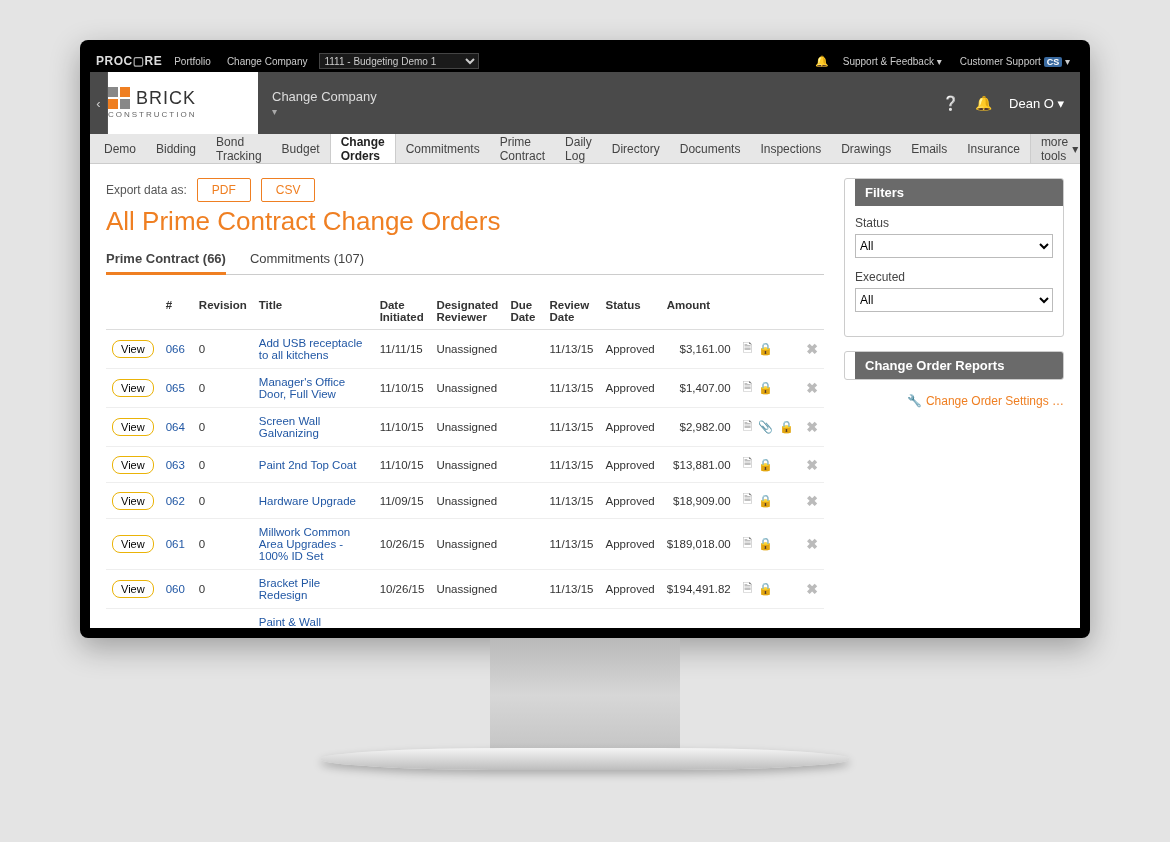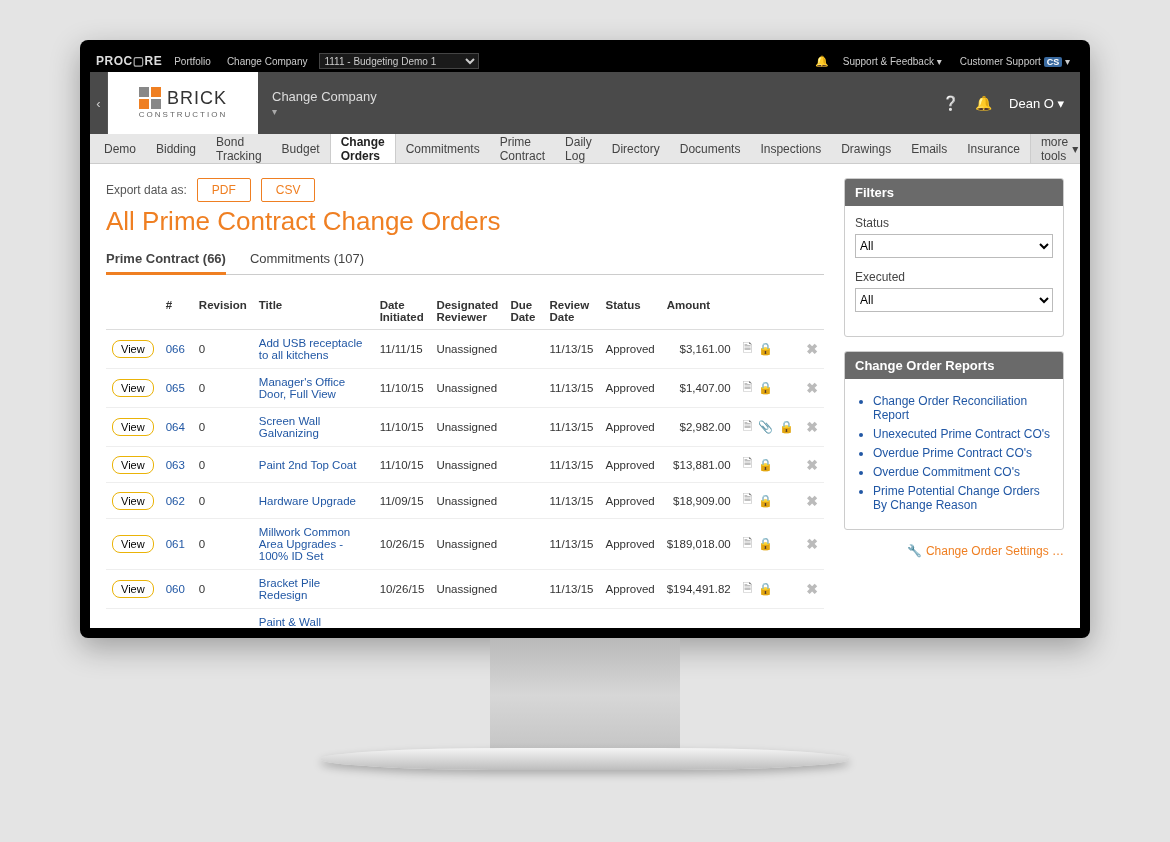--- a/index.html
+++ b/index.html
@@ -107,21 +107,21 @@
   justify-content:center;
   color: #ccc;
   border-right: 1px solid #555;
   cursor: pointer;
 }
 .brick {
   background: #fff;
   color: #333;
   width: 150px;
   display:flex;
-  align-items:center;
+  align-items:flex-start;
   justify-content:center;
   flex-direction: column;
   gap: 1px;
 }
 .brick-logo {
   display: flex;
   align-items: center;
   gap: 6px;
 }
 .brick-mark {
@@ -302,20 +302,21 @@
   border: 1px solid #ccc;
   border-radius: 3px;
   overflow:hidden;
 }
 .panel-head {
   background: #6a6a6a;
   color: #fff;
   padding: 6px 10px;
   font-weight: bold;
   font-size: 13px;
+  margin-left: 10px;
 }
 .panel-body {
   padding: 10px 10px 12px 10px;
   font-size: 12px;
   color:#444;
 }
 .panel-body label { display:block; margin-bottom:4px; }
 .panel-body select {
   width: 100%;
   height: 24px;
@@ -608,29 +609,20 @@
           <div class="panel-body">
             <label>Status</label>
             <select><option>All</option></select>
             <label>Executed</label>
             <select><option>All</option></select>
           </div>
         </div>
 
         <div class="panel">
           <div class="panel-head">Change Order Reports</div>
-          <div class="panel-body">
-            <ul class="report-list" id="report-list">
-                <li>Change Order Reconciliation Report</li>
-                <li>Unexecuted Prime Contract CO's</li>
-                <li>Overdue Prime Contract CO's</li>
-                <li>Overdue Commitment CO's</li>
-                <li>Prime Potential Change Orders By Change Reason</li>
-              </ul>
-          </div>
         </div>
 
         <div class="settings-link">
           <span class="wrench">🔧</span>
           <span>Change Order Settings …</span>
         </div>
       </div>
     </div>
 
   </div>

